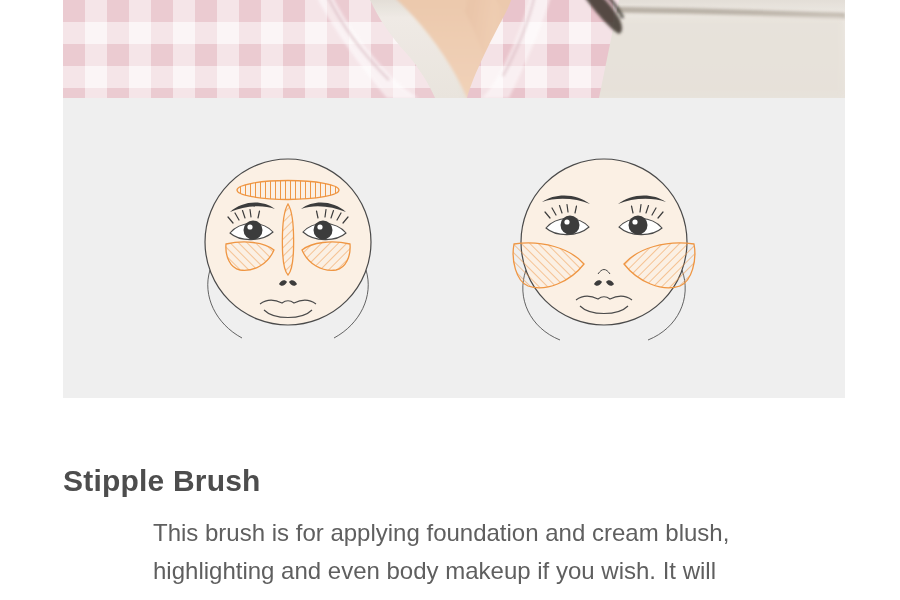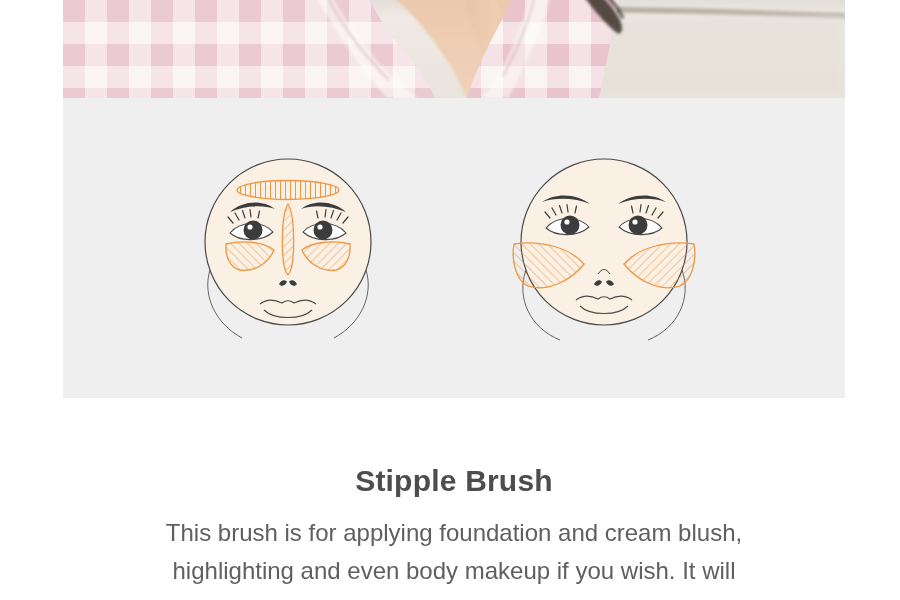--- a/index.html
+++ b/index.html
@@ -54,21 +54,20 @@
   }
 
   
   .text-block {
     position: absolute;
     left: 63px;
     top: 398px;
     width: 782px;
     height: 202px;
     background: #ffffff;
-    text-align: center;
   }
   .brush-title {
     margin: 0;
     padding-top: 66px;
     font-size: 30px;
     font-weight: bold;
     color: #4d4d4d;
     letter-spacing: 0.2px;
     line-height: 34px;
   }

